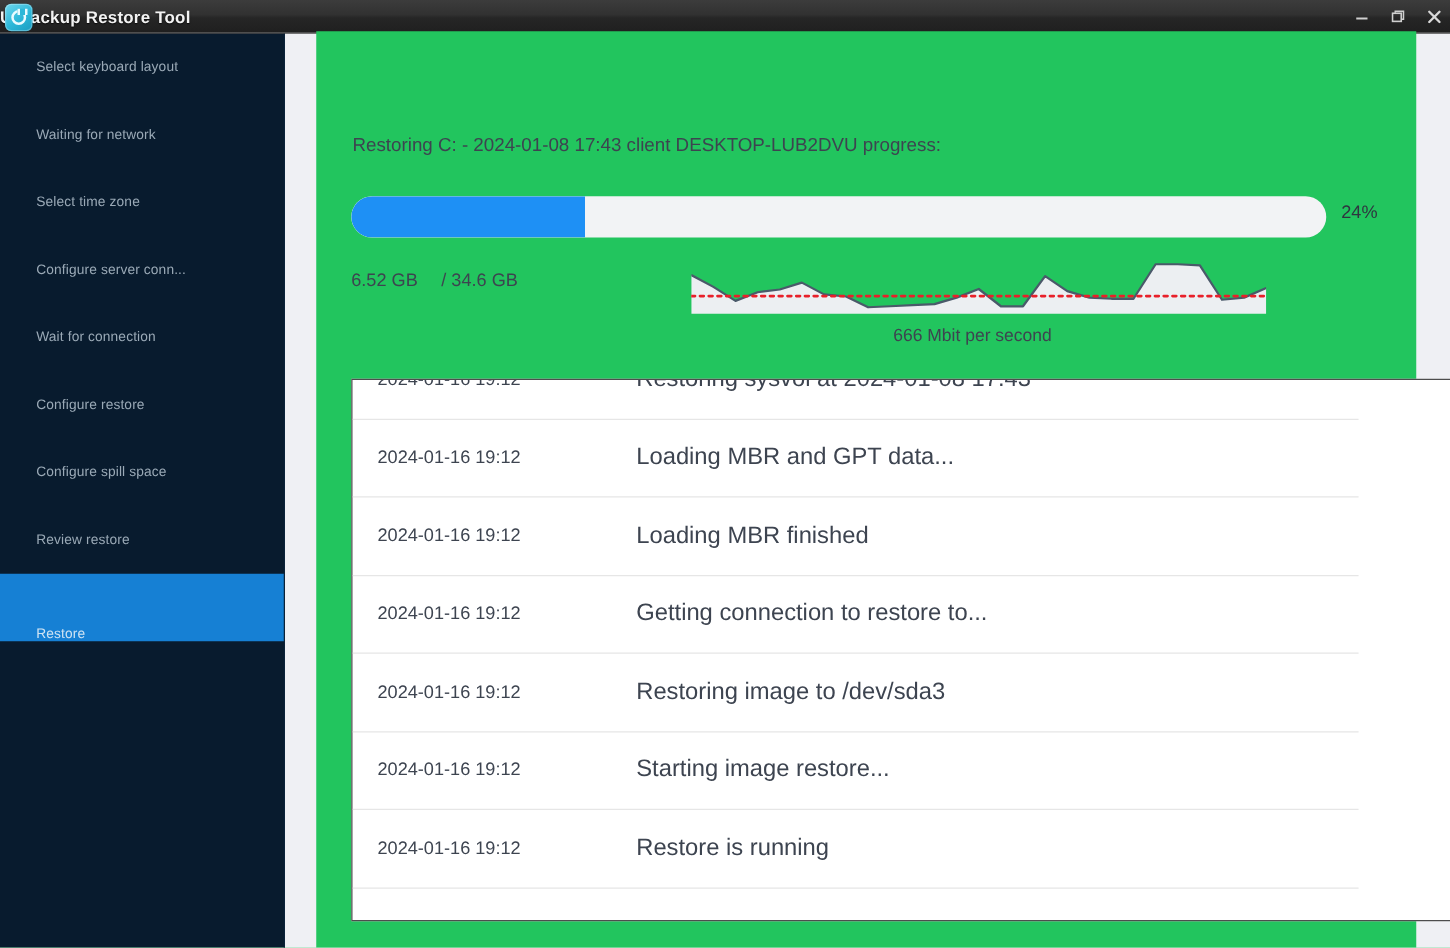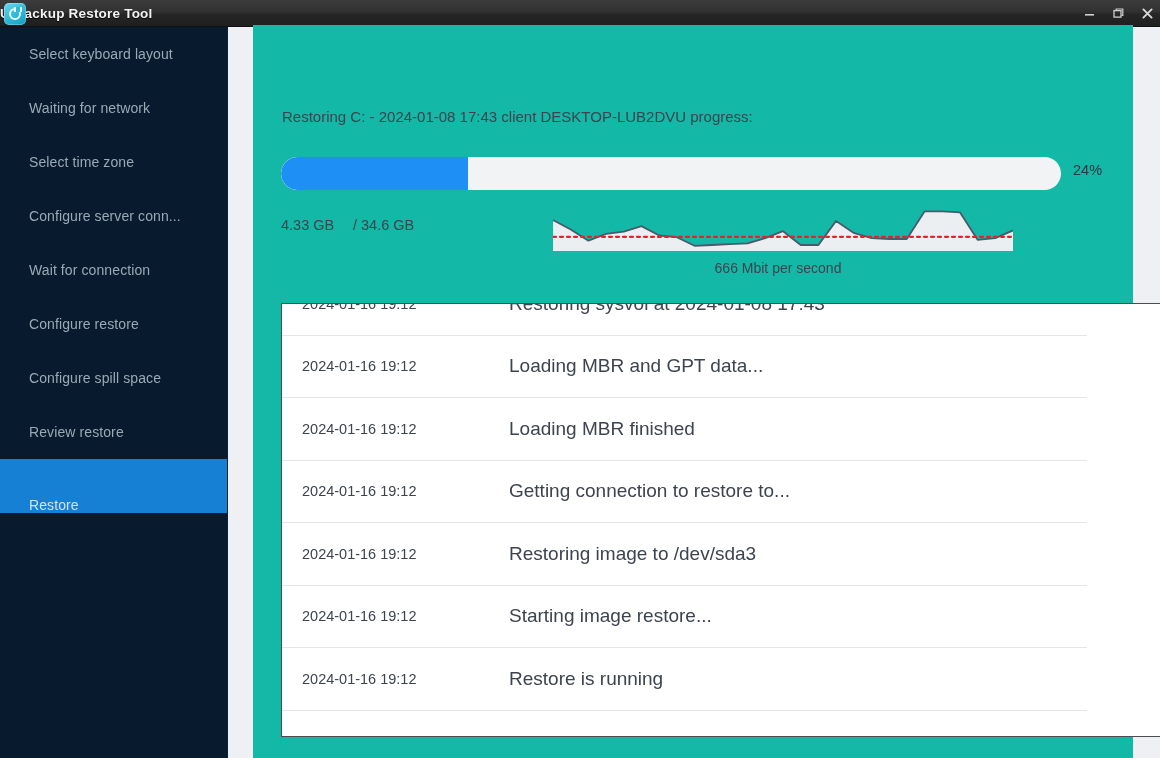--- a/index.html
+++ b/index.html
@@ -44,33 +44,33 @@
 
   
   .sidebar{
     position:absolute; left:0; top:27px; width:228px; height:731px;
     background:#081b2e;
     border-right:1px solid #0b2238;
   }
   .nav-item{
     height:54px; display:flex; align-items:center;
     padding-left:29px;
-    color:#9aa9b6; font-size:14px; letter-spacing:.1px;
+    color:#9aa9b6; font-size:11px; letter-spacing:.1px;
     cursor:pointer; white-space:nowrap; overflow:hidden;
   }
   .nav-item.active{ background:#1680d4; color:#cfe3f3;align-items:flex-end; }
 
   
   .main{
     position:absolute; left:228px; top:27px; width:932px; height:731px;
     background:#eff0f4;
   }
   .card{
     position:absolute; left:25px; top:-2px; width:880px; height:733px;
-    background:#14b8a6;
+    background:#22c55e;
   }
 
   .progress-label{
     position:absolute; left:29px; top:83px;
     font-size:15px; color:#3d4450;
   }
 
   .progressbar{
     position:absolute; left:28px; top:132px; width:780px; height:33px;
     background:#f2f3f5; border-radius:17px; overflow:hidden;
@@ -186,21 +186,21 @@
 <div class="main">
   <div class="card">
 
     <div class="progress-label">Restoring C: - 2024-01-08 17:43 client DESKTOP-LUB2DVU progress:</div>
 
     <div class="progressbar">
       <div class="fill" id="pbfill" style="width: 24%;"></div>
     </div>
     <div class="progress-pct">24%</div>
 
-    <div class="size-now">4.33 GB</div>
+    <div class="size-now">6.52 GB</div>
     <div class="size-total">/ 34.6 GB</div>
 
     <svg class="spark" id="sparkline" viewBox="0 0 460 55" preserveAspectRatio="none">
         <path d="M0.0 20.0 L17.7 29.5 L35.4 40.7 L53.1 33.8 L70.8 31.6 L88.5 26.1 L106.2 35.5 L123.8 37.2 L141.5 45.8 L159.2 45.0 L176.9 44.1 L194.6 43.3 L212.3 38.1 L230.0 31.2 L247.7 45.0 L265.4 45.0 L283.1 20.9 L300.8 32.9 L318.5 38.1 L336.2 39.0 L353.8 39.0 L371.5 11.4 L389.2 11.4 L406.9 12.3 L424.6 39.8 L442.3 38.1 L460.0 30.4 L460 51 L0 51 Z" fill="#eceff2"></path>
         <path d="M0.0 20.0 L17.7 29.5 L35.4 40.7 L53.1 33.8 L70.8 31.6 L88.5 26.1 L106.2 35.5 L123.8 37.2 L141.5 45.8 L159.2 45.0 L176.9 44.1 L194.6 43.3 L212.3 38.1 L230.0 31.2 L247.7 45.0 L265.4 45.0 L283.1 20.9 L300.8 32.9 L318.5 38.1 L336.2 39.0 L353.8 39.0 L371.5 11.4 L389.2 11.4 L406.9 12.3 L424.6 39.8 L442.3 38.1 L460.0 30.4" fill="none" stroke="#4a5a6a" stroke-width="1.8" stroke-linejoin="round"></path>
         <line x1="0" x2="460" y1="36.81" y2="36.81" stroke="#e8202a" stroke-width="2.2" stroke-dasharray="3 4" stroke-linecap="round"></line>
       </svg>
     <div class="spark-label">666 Mbit per second</div>
 
     <div class="logbox">

